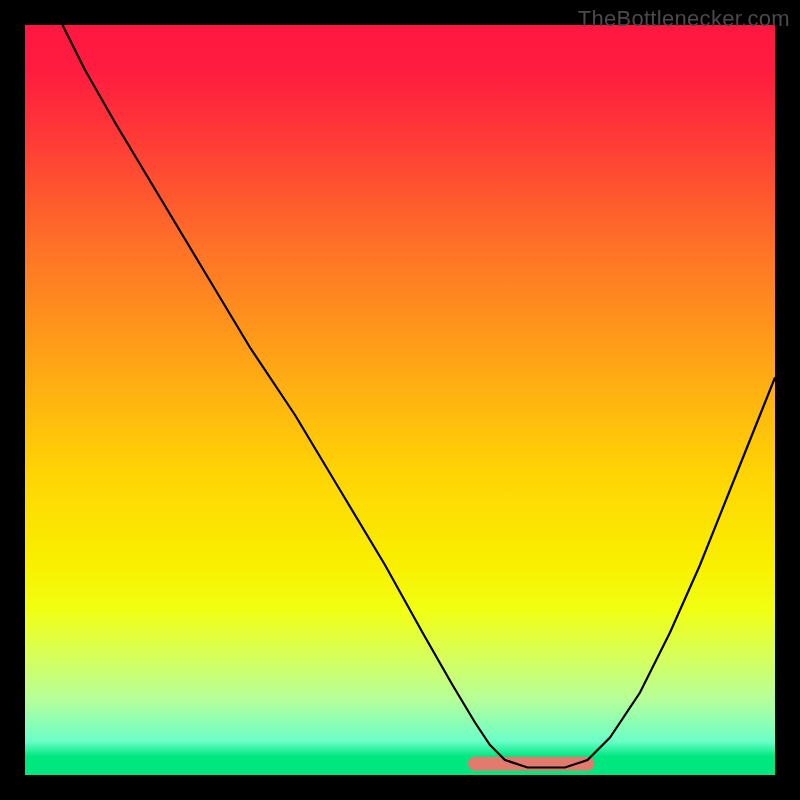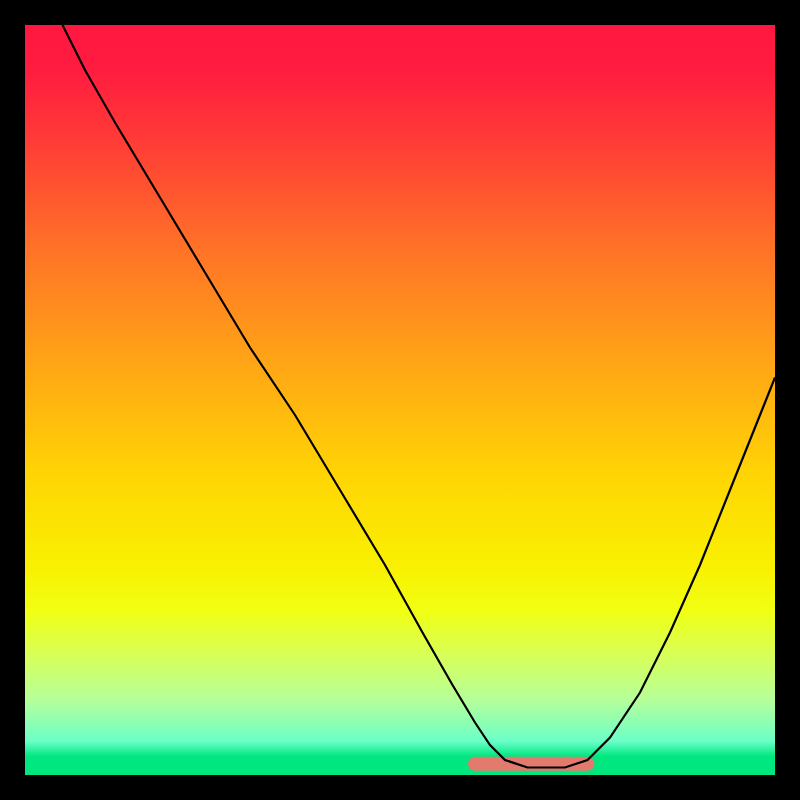--- a/index.html
+++ b/index.html
@@ -46,20 +46,21 @@
     left: 0;
     top: 0;
     width: 750px;
     height: 750px;
   }
 </style>
 </head>
 <body>
 
 <div class="frame">
+  <div class="watermark">TheBottlenecker.com</div>
 
   <div class="plot-area">
     <svg class="gradient-bg" viewBox="0 0 750 750" preserveAspectRatio="none">
       <defs>
         <linearGradient id="bg-grad" x1="0" y1="0" x2="0" y2="1">
             <stop offset="0%" stop-color="#ff173f"></stop>
             <stop offset="6%" stop-color="#ff1c3f"></stop>
             <stop offset="15%" stop-color="#ff3a37"></stop>
             <stop offset="30%" stop-color="#ff7327"></stop>
             <stop offset="45%" stop-color="#ffa516"></stop>

